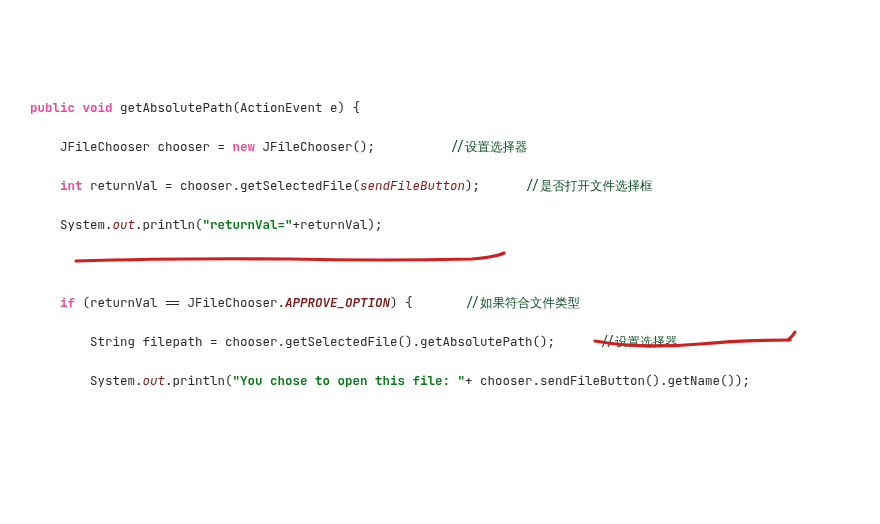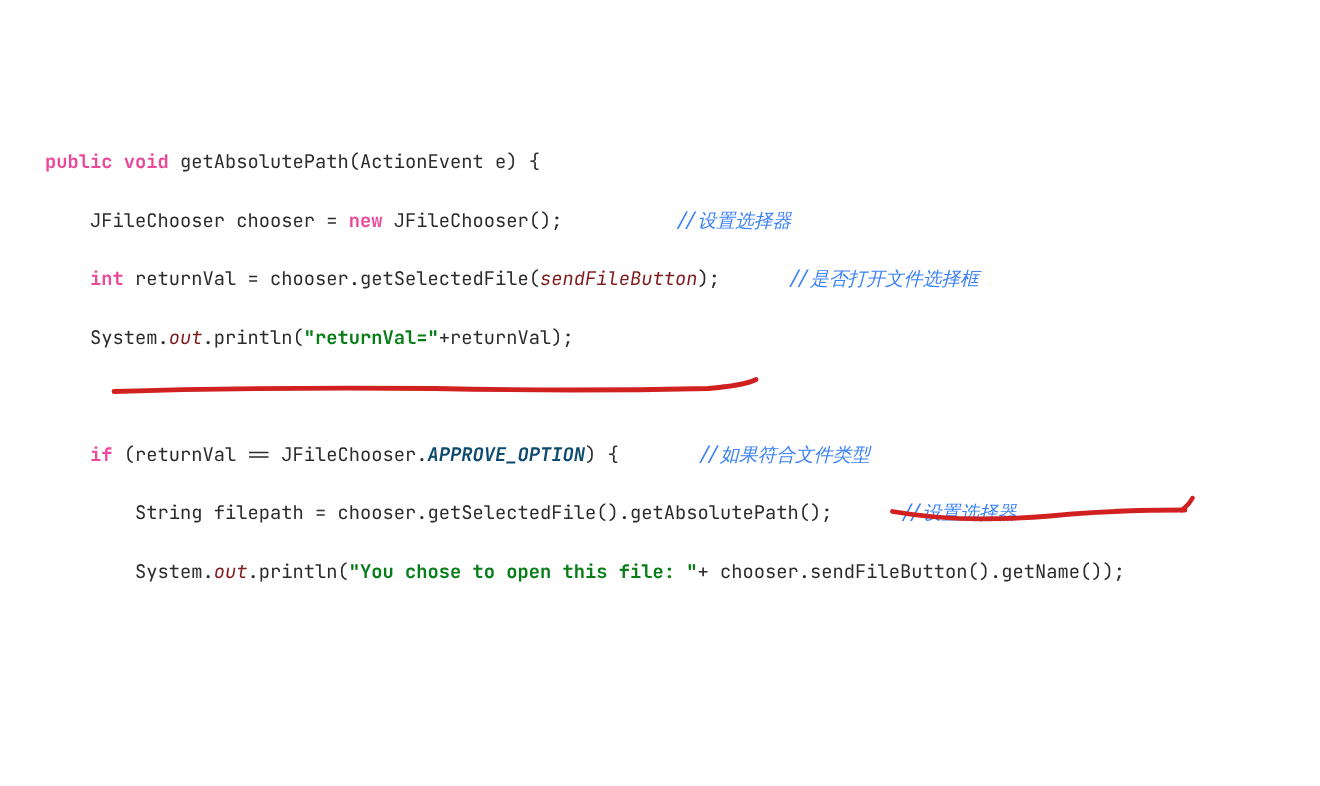--- a/index.html
+++ b/index.html
@@ -15,23 +15,23 @@
     overflow: visible;
     position: relative;
   }
   .editor {
     padding: 0 0 0 30px;
     position: relative;
   }
   .line { display: block; }
   .kw { color: #ec4899; font-weight: bold; }
   .field { color: #7f1d1d; font-style: italic; }
-  .constant { color: #0c4a6e; font-style: italic; font-weight: bold; }
+  .constant { color: #7f1d1d; font-style: italic; font-weight: bold; }
   .str { color: #067d17; font-weight: bold; }
-  .comment { color: #3b82f6; font-style: italic; }
+  .comment { color: #14532d; }
   
   .scribble {
     position: absolute;
     pointer-events: none;
   }
 </style>
 </head>
 <body>
 
 

